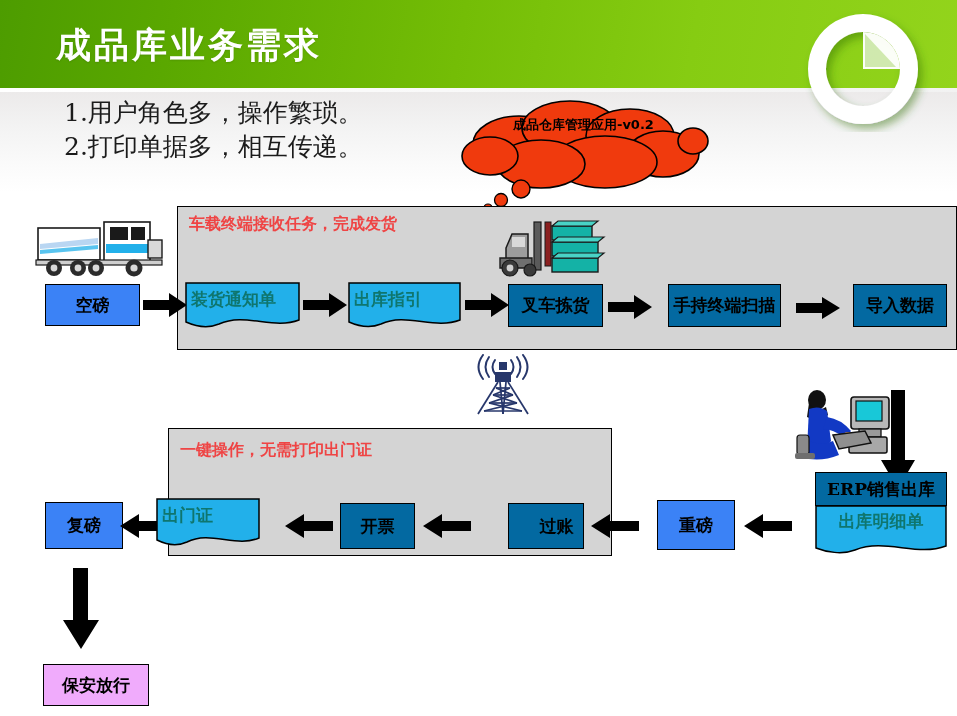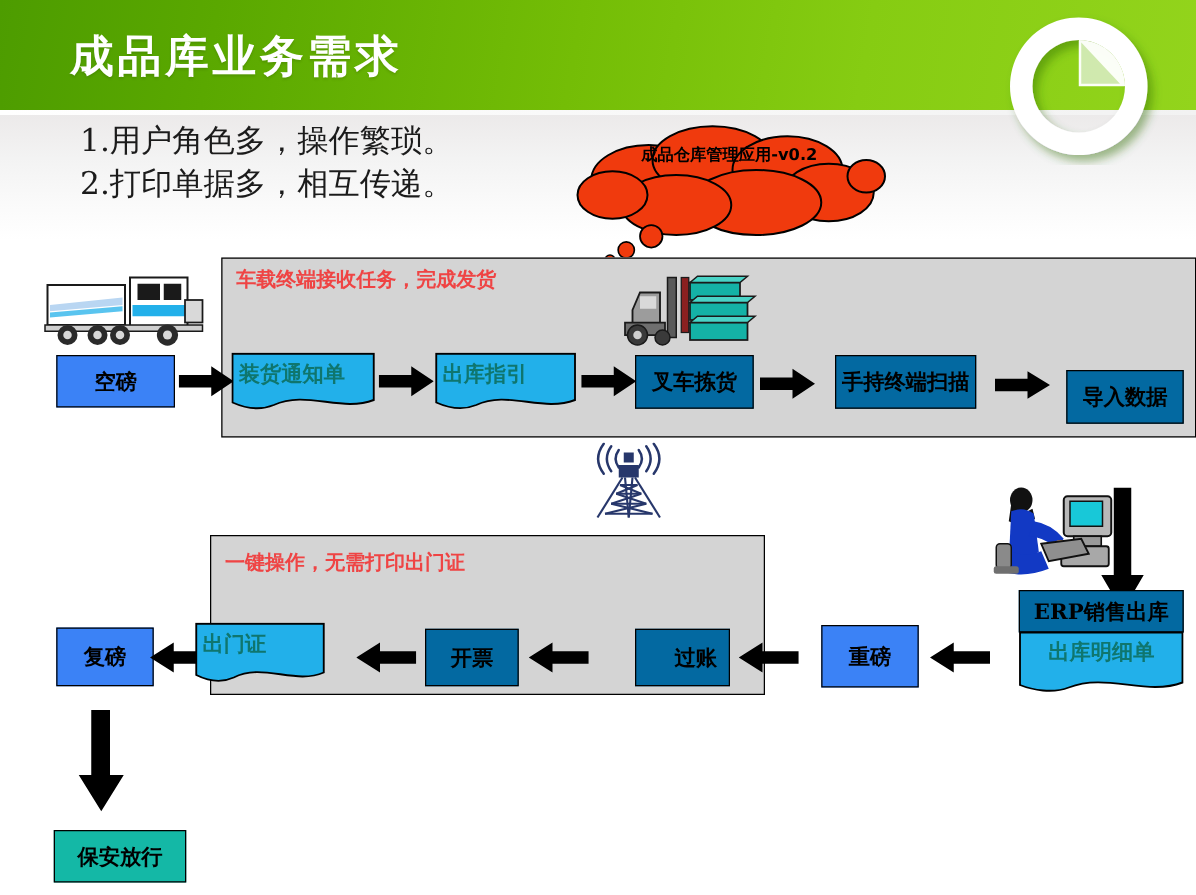--- a/index.html
+++ b/index.html
@@ -55,21 +55,21 @@
   }
   .box{
     position:absolute;border:1.5px solid #000;
     display:flex;align-items:center;justify-content:center;
     font-family:"DejaVu Serif","Liberation Serif",serif;
     font-weight:700;color:#000;white-space:nowrap;
     box-sizing:border-box;
   }
   .yellow{background:#3b82f6;}
   .orange{background:#0369a1;}
-  .green{background:#14b8a6;}
+  .green{background:#f0abfc;}
   .doc{
     position:absolute;
   }
   .doc .doc-text{
     position:absolute;left:0;top:6px;width:100%;
     text-align:center;
     font-family:"DejaVu Serif","Liberation Serif",serif;
     font-weight:700;color:#0f766e;white-space:nowrap;
   }
   .doc .doc-text.tl{text-align:left;padding-left:6px;}
@@ -225,21 +225,21 @@
   </div>
 
   <div class="box orange" style="left:668px;top:284px;width:113px;height:43px;font-size:17px;overflow:visible;">手持终端扫描</div>
 
   <div class="arrow" style="left:796px;top:296px;width:44px;height:24px;">
     <svg width="44" height="24" viewBox="0 0 44 24">
         <path d="M0 7 L26 7 L26 1 L44 12 L26 23 L26 17 L0 17 Z" fill="#000"></path>
       </svg>
   </div>
 
-  <div class="box orange" style="left:853px;top:284px;width:94px;height:43px;font-size:17px;margin-top:12px;">导入数据</div>
+  <div class="box orange" style="left:853px;top:284px;width:94px;height:43px;font-size:17px;">导入数据</div>
 
   <div class="icon" style="left:462px;top:354px;width:82px;height:62px;">
     <svg width="82" height="62" viewBox="0 0 82 62">
       <g stroke="#27376b" stroke-width="2" fill="none" stroke-linecap="round">
         <path d="M33 6 q-5 7 0 14"></path>
           <path d="M27 3 q-7 10 0 20"></path>
           <path d="M21 1 q-9 12 0 24"></path>
         <path d="M49 6 q5 7 0 14"></path>
           <path d="M55 3 q7 10 0 20"></path>
           <path d="M61 1 q9 12 0 24"></path>

